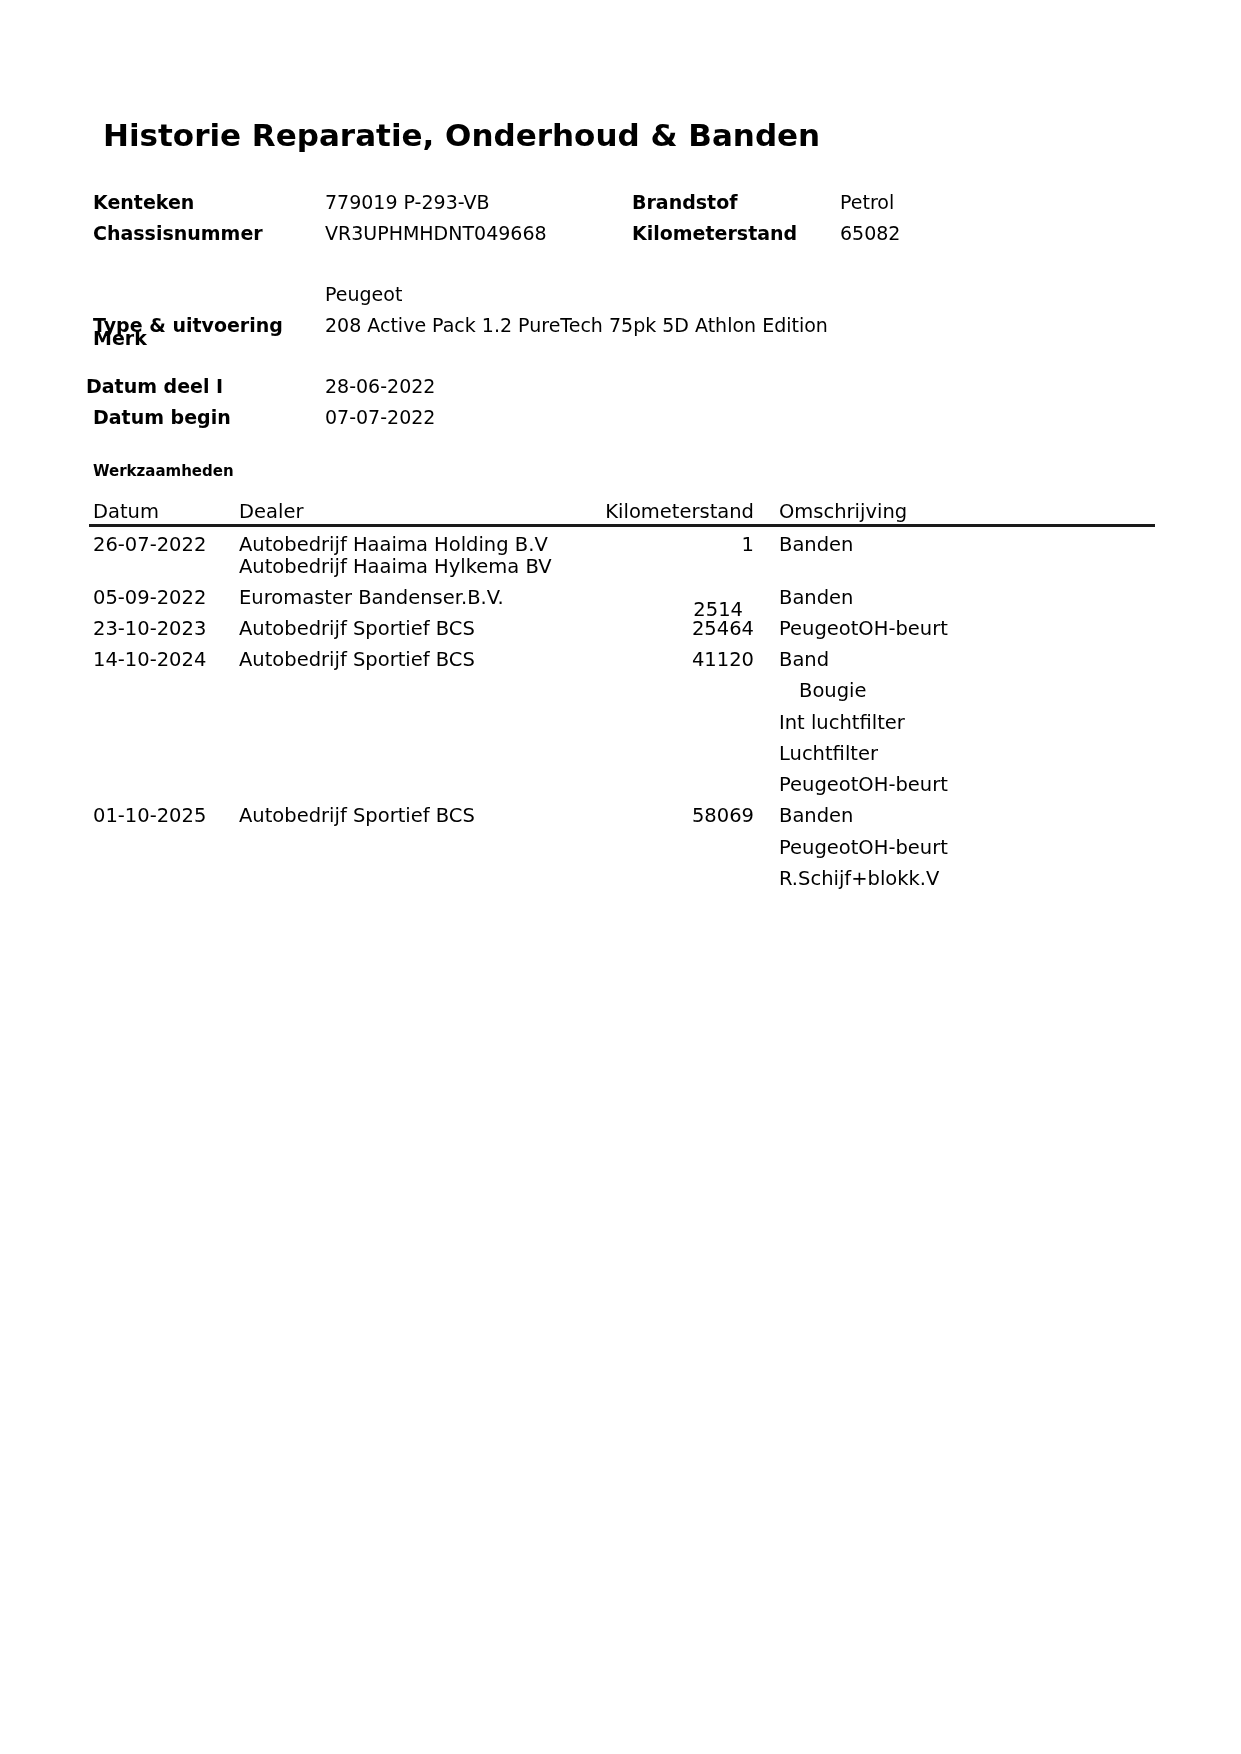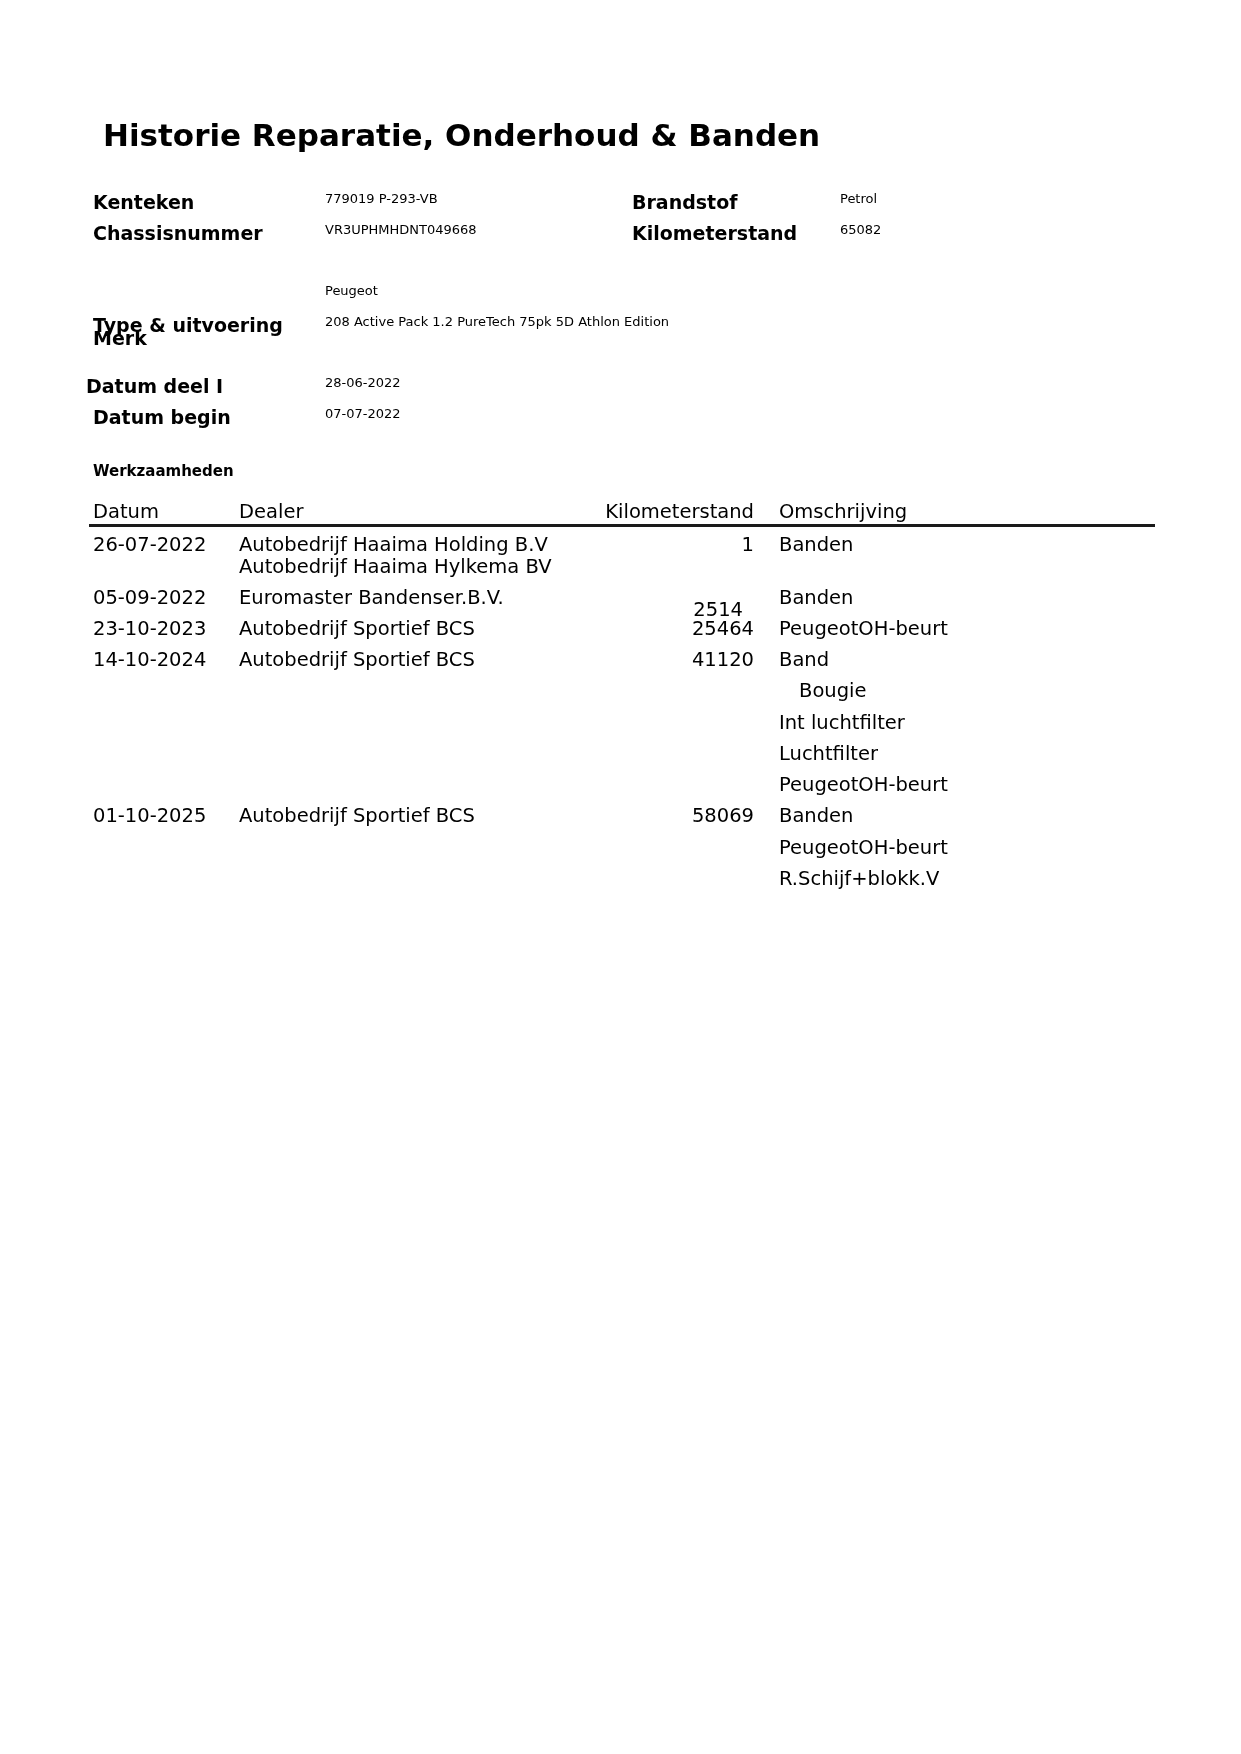--- a/index.html
+++ b/index.html
@@ -1,21 +1,21 @@
 <!DOCTYPE html>
 <html><head>
 <meta charset="utf-8">
 <style>
   html, body { margin: 0; padding: 0; background: #ffffff; }
   body { width: 1241px; height: 1754px; position: relative; overflow: hidden;
          font-family: "DejaVu Sans", sans-serif; color: #000; }
   .abs { position: absolute; white-space: nowrap; }
   .title { left: 93px; top: 117px; font-size: 31px; font-weight: bold; margin-left: 10px; }
   .lbl { font-size: 19px; font-weight: bold; }
-  .val { font-size: 13px; }
+  .val { font-size: 19px; }
   .section { left: 93px; top: 462px; font-size: 15px; font-weight: bold; }
   .th { font-size: 19.5px; top: 500px; }
   .rule { position: absolute; left: 89px; top: 524px; width: 1066px; height: 3px; background: #1a1a1a; }
   .cell { font-size: 19.5px; }
   .right { text-align: right; }
 </style>
 </head>
 <body>
 
 <div class="abs title">Historie Reparatie, Onderhoud &amp; Banden</div>

